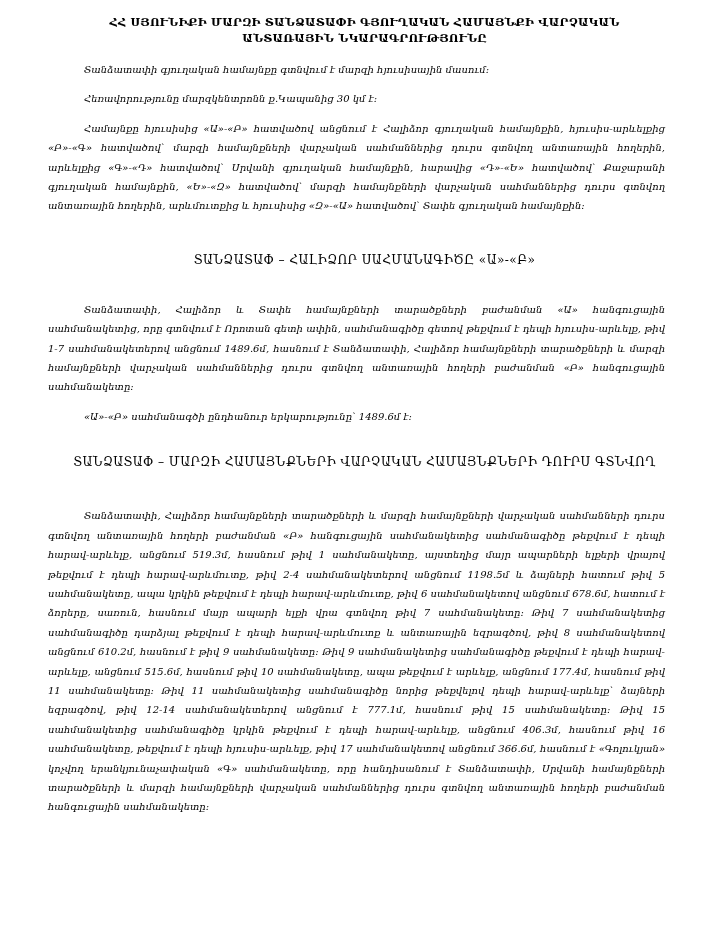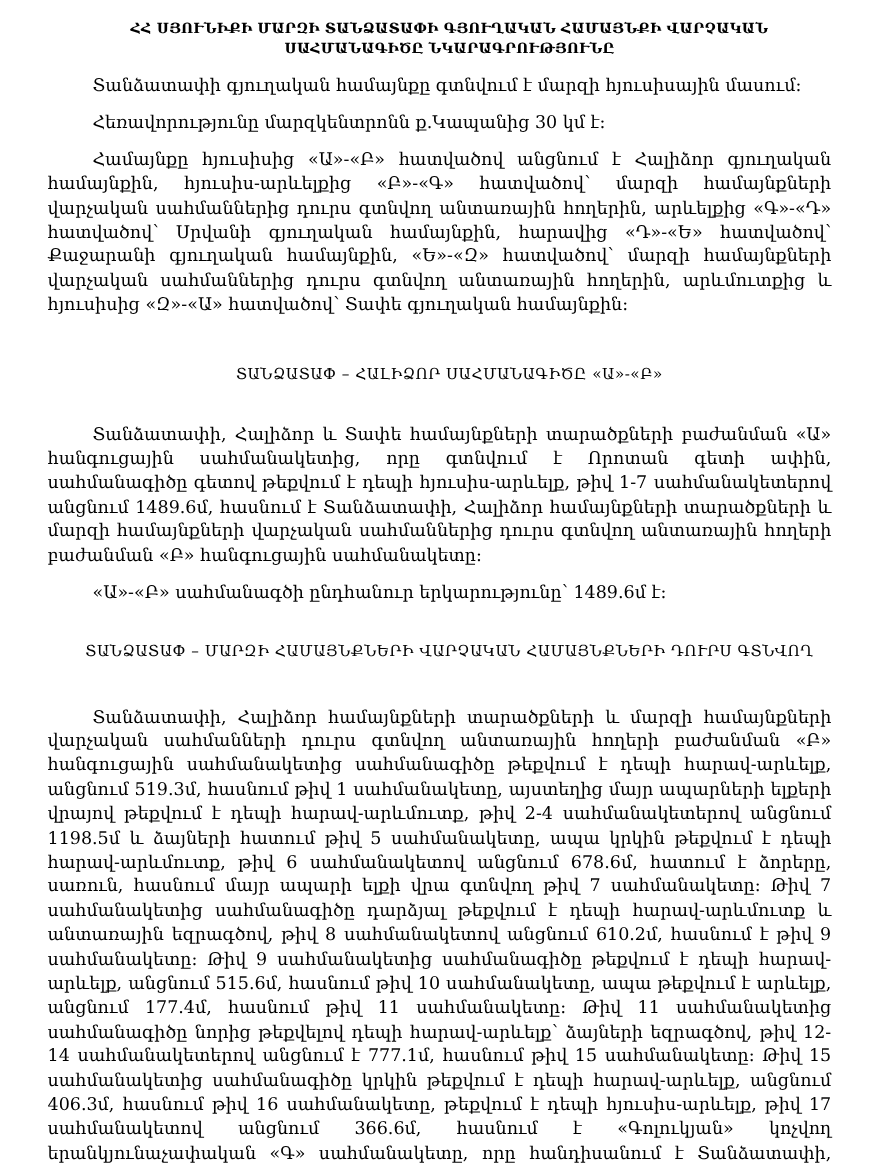--- a/index.html
+++ b/index.html
@@ -11,41 +11,42 @@
     width: 709px;
     height: 931px;
     font-family: "DejaVu Serif", serif;
     color: #000000;
     overflow: hidden;
   }
   .page {
     width: 709px;
     height: 911px;
     box-sizing: border-box;
-    padding: 14px 28px 0 38px;
+    padding: 14px 28px 0 48px;
     position: relative;
   }
   .doc-title {
     text-align: center;
     font-weight: bold;
     font-size: 11.2px;
     line-height: 16px;
     letter-spacing: 0.2px;
     margin: 0 6px 14px 6px;
   }
   .doc-title div {
     display: block;
   }
   p.para {
     margin: 0 16px 0 0;
-    font-size: 14px;
+    font-size: 10px;
     line-height: 19.4px;
     text-align: justify;
     text-justify: inter-word;
     text-indent: 36px;
+    font-style: italic;
   }
   .section-heading {
     text-align: center;
     font-weight: normal;
     font-size: 12.2px;
     line-height: 20px;
     letter-spacing: 0.4px;
     margin: 0;
   }
   .sp-26 { height: 26px; }
@@ -54,21 +55,21 @@
   .sp-34 { height: 34px; }
   .heading-block div { display: block; }
 </style>
 </head>
 <body>
 
 <div class="page">
 
   <div class="doc-title heading-block">
     <div>ՀՀ ՍՅՈՒՆԻՔԻ ՄԱՐԶԻ ՏԱՆՁԱՏԱՓԻ ԳՅՈՒՂԱԿԱՆ ՀԱՄԱՅՆՔԻ ՎԱՐՉԱԿԱՆ</div>
-    <div>ՍԱՀՄԱՆԱԳԻԾԸ ՆԿԱՐԱԳՐՈՒԹՅՈՒՆԸ</div>
+    <div>ԱՆՏԱՌԱՅԻՆ ՆԿԱՐԱԳՐՈՒԹՅՈՒՆԸ</div>
   </div>
 
   <p class="para">Տանձատափի գյուղական համայնքը գտնվում է մարզի հյուսիսային մասում:</p>
 
   <div class="sp-10"></div>
 
   <p class="para">Հեռավորությունը մարզկենտրոնն ք.Կապանից   30 կմ է:</p>
 
   <div class="sp-10"></div>
 

